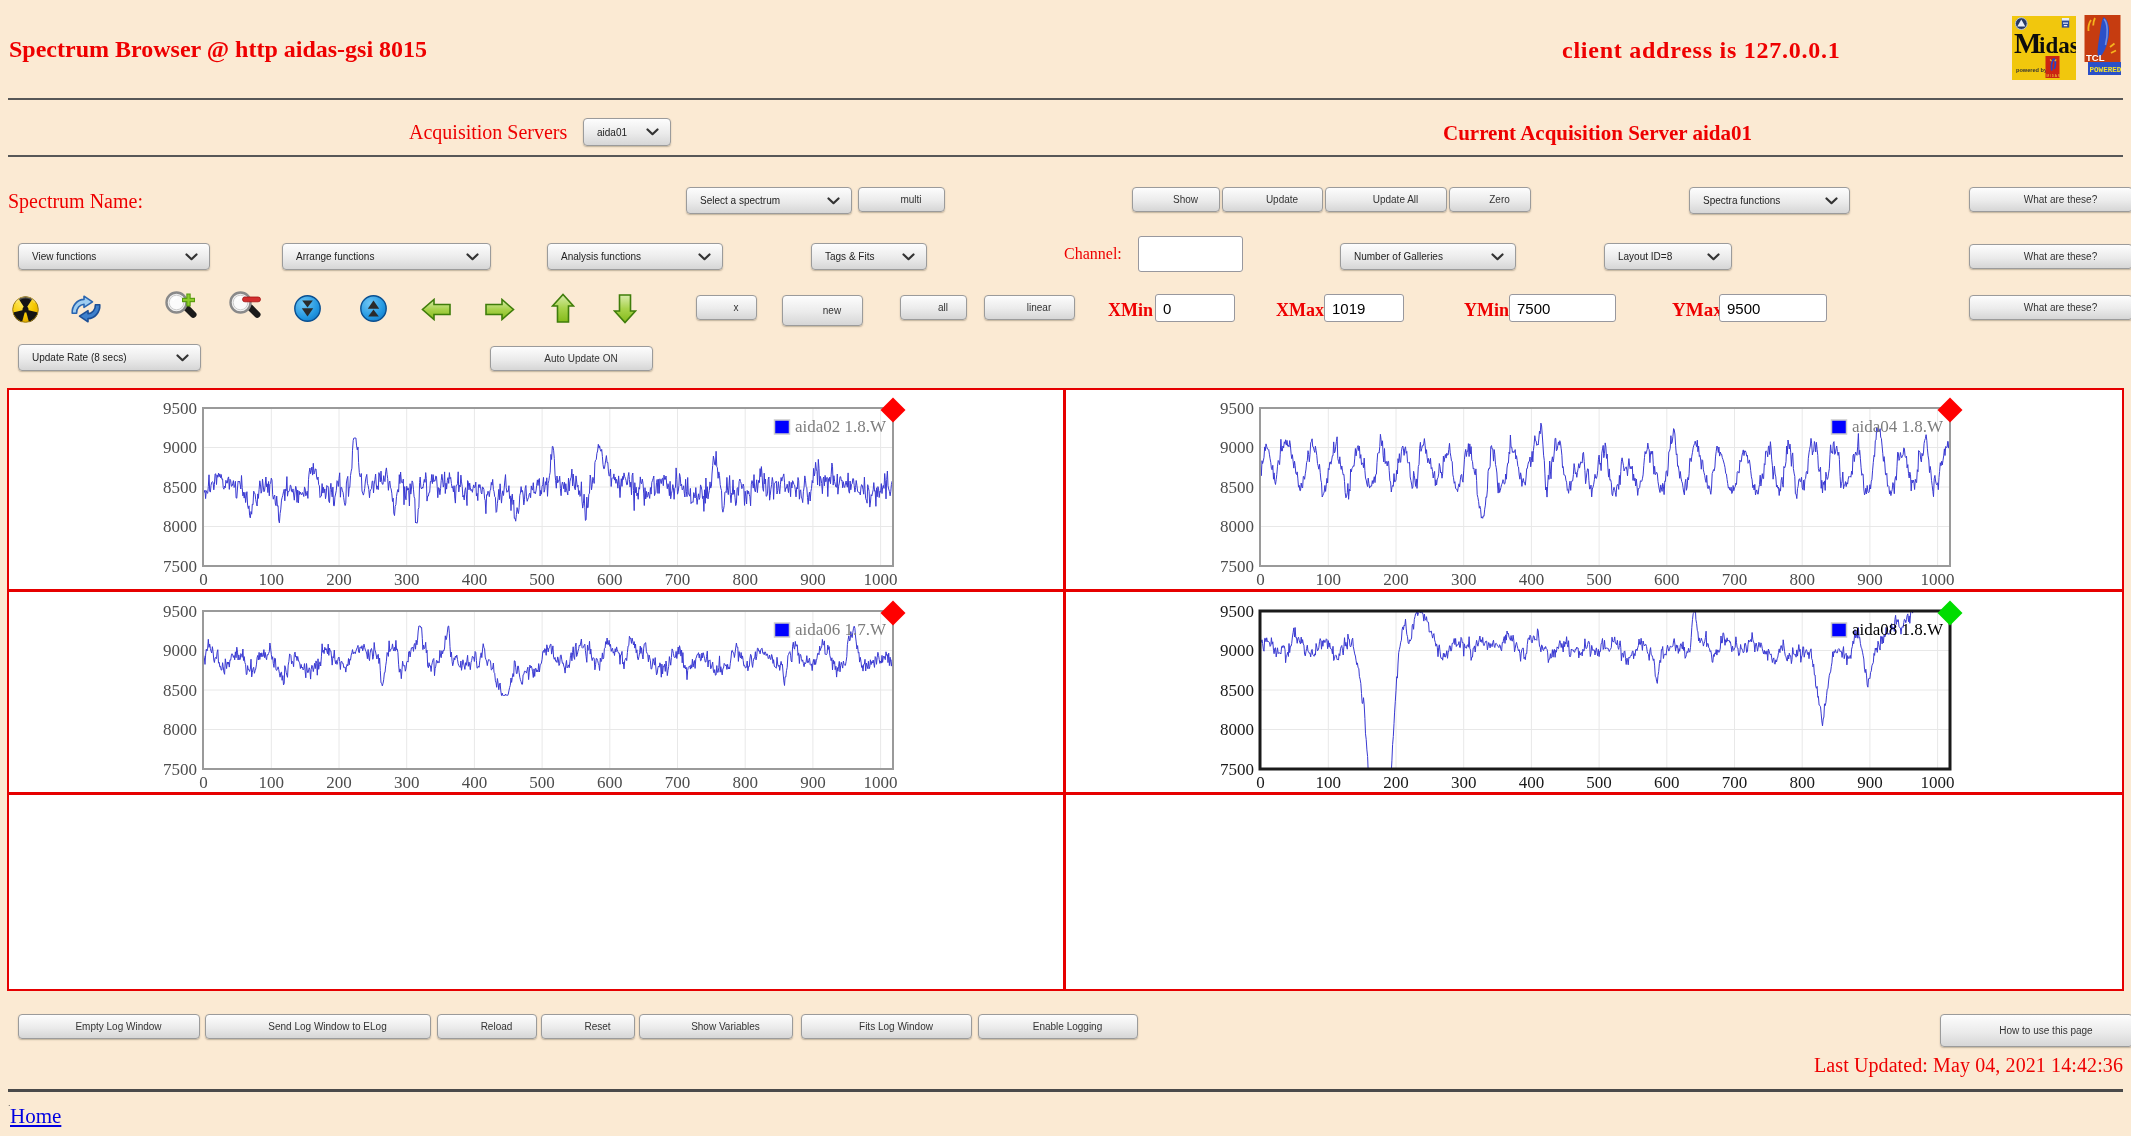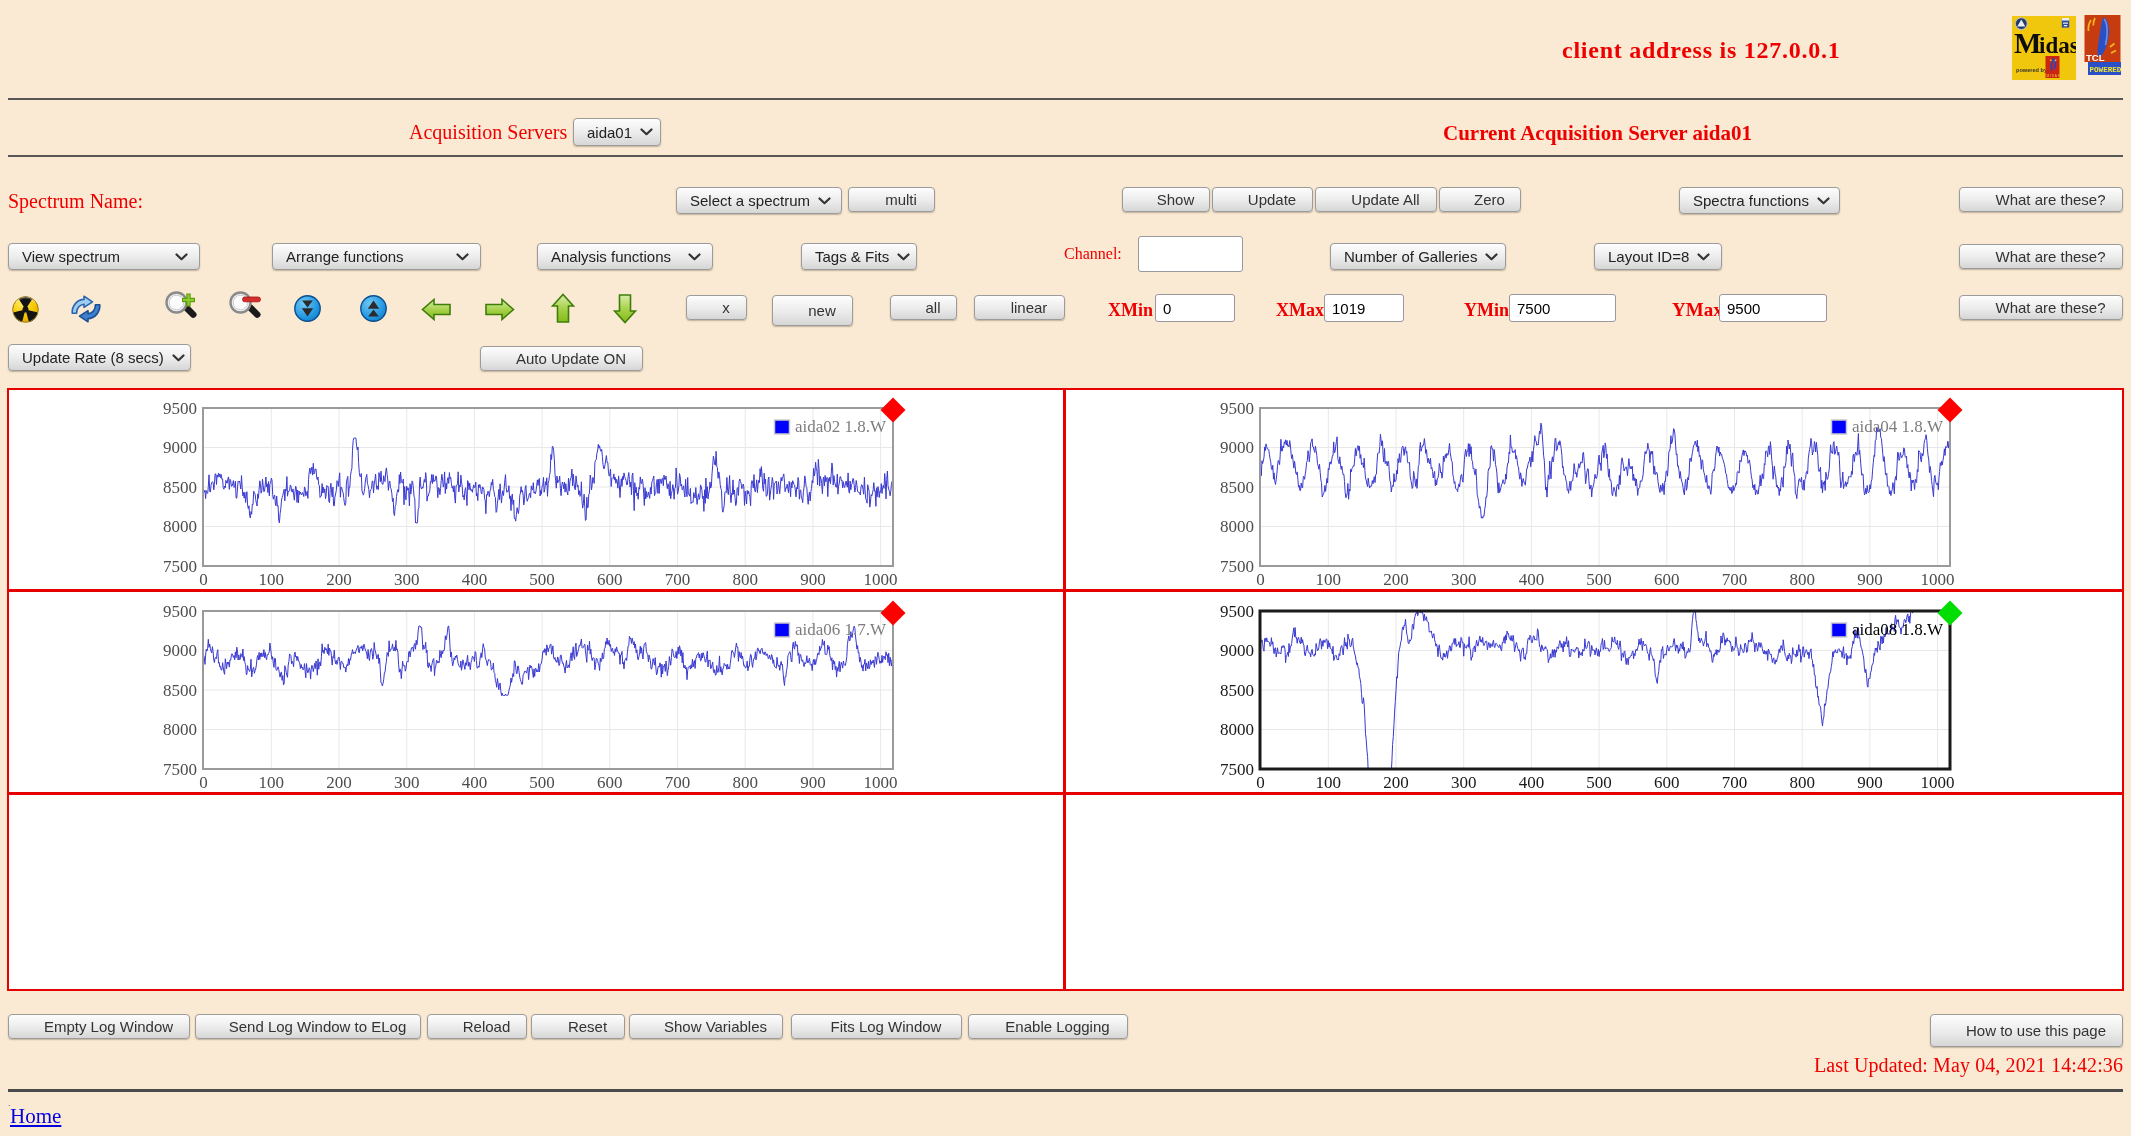--- a/index.html
+++ b/index.html
@@ -1,31 +1,32 @@
 <!DOCTYPE html>
 <html><head><meta charset="utf-8"><title>Spectrum Browser</title>
 <style>
 html,body{margin:0;padding:0;background:#fbead3;}
 #page{position:relative;width:2131px;height:1136px;background:#fbead3;font-family:"Liberation Sans",sans-serif;overflow:hidden;}
 .abs{position:absolute;}
 .rs{position:absolute;font-family:"Liberation Serif",serif;color:#ee0000;white-space:nowrap;}
 .b{font-weight:bold;}
 .hr{position:absolute;left:8px;width:2115px;height:2px;background:#575757;}
-.btn,.sel{position:absolute;box-sizing:border-box;display:flex;align-items:center;background:linear-gradient(#fdfdfd,#ebebeb 55%,#d6d6d6);border:1px solid #9b9b9b;border-radius:4px;box-shadow:0 1px 1.5px rgba(100,90,70,.4);color:#333;font-size:15px;white-space:nowrap;}
+.btn,.sel{position:absolute;box-sizing:border-box;display:flex;align-items:center;background:linear-gradient(#fdfdfd,#ebebeb 55%,#d6d6d6);border:1px solid #9b9b9b;border-radius:4px;box-shadow:0 1px 1.5px rgba(100,90,70,.4);color:#333;font-size:10px;white-space:nowrap;margin-left:10px;}
 .btn{justify-content:center;padding-left:19px;}
 .sel{justify-content:space-between;padding:0 11px 0 13px;color:#222;}
 .sel svg{flex:0 0 auto;margin-left:8px;}
 .inp{position:absolute;box-sizing:border-box;background:#fff;border:1px solid #98989e;border-radius:3px;font-size:15px;color:#000;padding-left:7px;display:flex;align-items:center;}
 .chart{position:absolute;overflow:visible;}
 .chart text.tick{font-family:"Liberation Serif",serif;font-size:17px;}
 .chart text.leg{font-family:"Liberation Serif",serif;font-size:17px;}
 a{text-decoration:underline;}
 </style></head>
 <body>
 <div id="page">
+<div class="rs b" style="left:9px;top:36px;font-size:24px">Spectrum Browser @ http aidas-gsi 8015</div>
 <div class="rs b" style="left:1562px;top:37px;font-size:24px;letter-spacing:0.75px">client address is 127.0.0.1</div>
 
 <svg class="abs" style="left:2012px;top:16px" width="64" height="64" viewBox="0 0 64 64">
 <rect width="64" height="64" fill="#f1c70d"></rect>
 <circle cx="9.3" cy="7.6" r="5.9" fill="#263a66"></circle>
 <path d="M9.3 3.6 L13.3 10.4 L5.3 10.4 Z" fill="#e8eef8"></path>
 <circle cx="9.3" cy="7.6" r="5.9" fill="none" stroke="#b9c6dd" stroke-width="1"></circle>
 <rect x="49.8" y="2" width="7.4" height="9.6" fill="#2a4a9a"></rect>
 <path d="M49.8 2 h7.4 v2.6 h-7.4 z" fill="#e7ecf6"></path>
 <path d="M51 6.4 h5 v1.4 h-5 z M51.8 9 h3.4 v1.3 h-3.4 z" fill="#e7ecf6"></path>
@@ -71,21 +72,21 @@
 <div class="btn" style="left:1315px;top:187px;width:122px;height:25px">Update All</div>
 <div class="btn" style="left:1439px;top:187px;width:82px;height:25px">Zero</div>
 <div class="sel" style="left:1679px;top:187px;width:161px;height:27px">
       <span>Spectra functions</span>
       <svg width="13" height="8" viewBox="0 0 13 8">
         <path d="M1.5 1.5 L6.5 6.2 L11.5 1.5" fill="none" stroke="#333" stroke-width="2.2" stroke-linecap="round" stroke-linejoin="round"></path>
       </svg>
     </div>
 <div class="btn" style="left:1959px;top:187px;width:164px;height:25px">What are these?</div>
 <div class="sel" style="left:8px;top:243px;width:192px;height:27px">
-      <span>View spectrum</span>
+      <span>View functions</span>
       <svg width="13" height="8" viewBox="0 0 13 8">
         <path d="M1.5 1.5 L6.5 6.2 L11.5 1.5" fill="none" stroke="#333" stroke-width="2.2" stroke-linecap="round" stroke-linejoin="round"></path>
       </svg>
     </div>
 <div class="sel" style="left:272px;top:243px;width:209px;height:27px">
       <span>Arrange functions</span>
       <svg width="13" height="8" viewBox="0 0 13 8">
         <path d="M1.5 1.5 L6.5 6.2 L11.5 1.5" fill="none" stroke="#333" stroke-width="2.2" stroke-linecap="round" stroke-linejoin="round"></path>
       </svg>
     </div>

